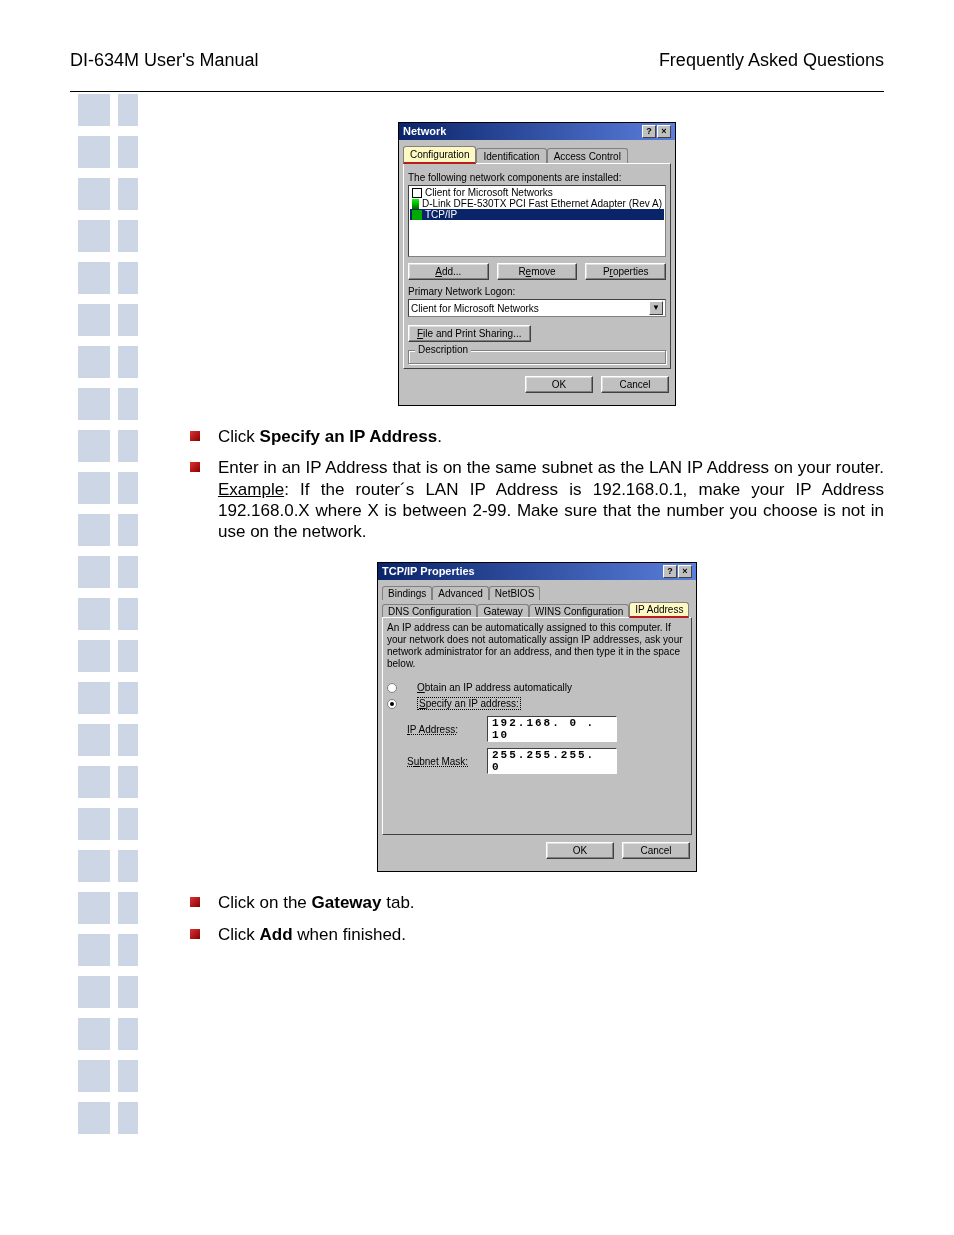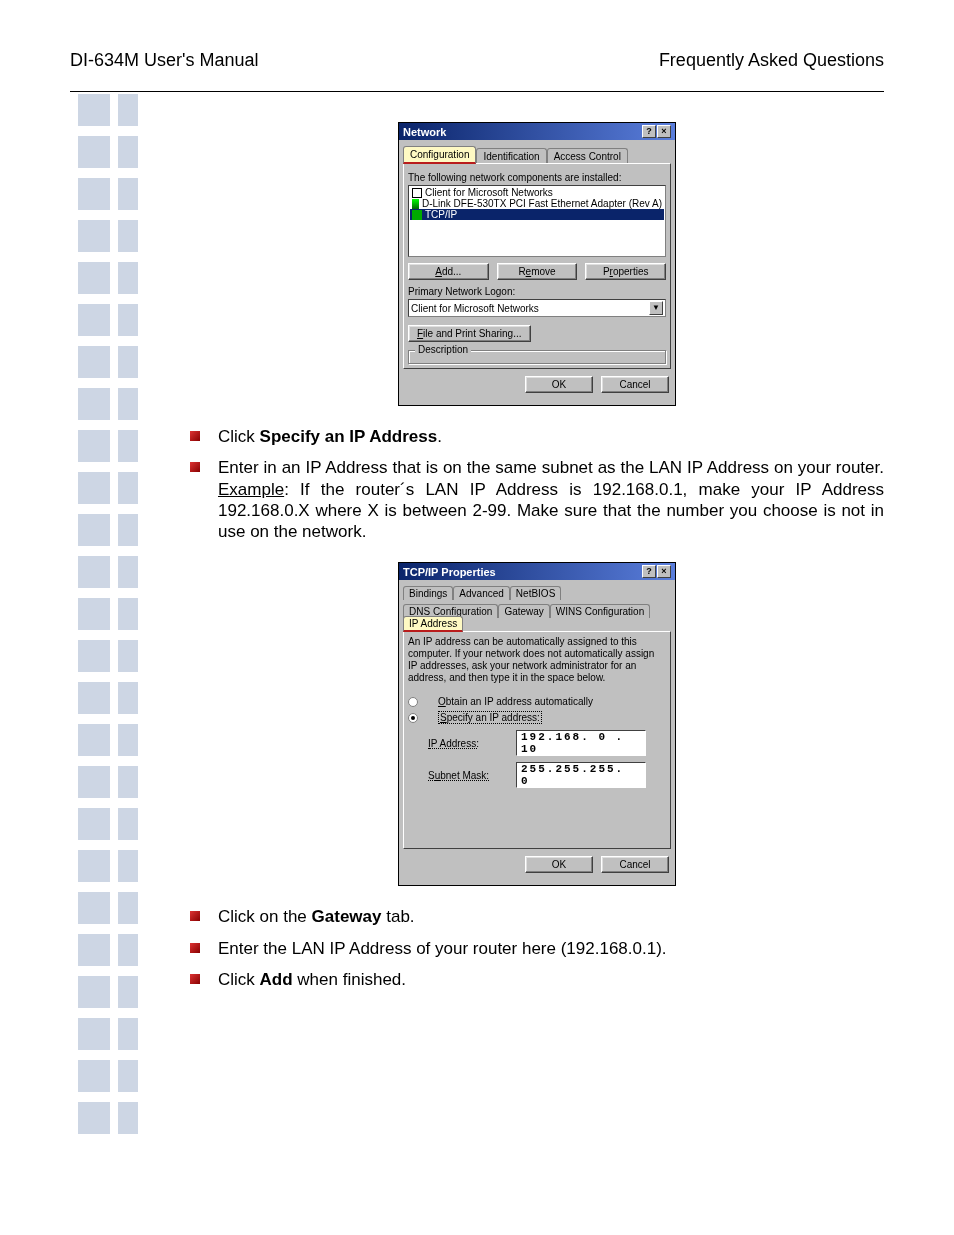--- a/index.html
+++ b/index.html
@@ -66,29 +66,28 @@
   .underline { text-decoration: underline; }
   .dialog {
     margin: 0 auto 10px auto;
     background: #c0c0c0;
     border: 1px solid #000;
     font-family: Tahoma, "MS Sans Serif", sans-serif;
     font-size: 10px;
     color: #000;
   }
   .dlg1 { width: 278px; }
-  .dlg2 { width: 278px; }
+  .dlg2 { width: 320px; }
   .titlebar {
     background: linear-gradient(to right, #0a246a, #5a7edc);
     color: #fff;
     font-weight: bold;
     padding: 2px 4px;
     display: flex;
     justify-content: space-between;
-    align-items: center;
     font-size: 11px;
   }
   .titlebar .btns { display:flex; gap:1px;}
   .titlebar .wbtn {
     width:14px;height:13px;background:#c0c0c0;border:1px solid #fff;border-right-color:#404040;border-bottom-color:#404040;
     font-size:9px; line-height:11px; text-align:center; color:#000; font-weight:bold;
   }
   .tabs {
     display: flex;
     margin: 6px 4px 0 4px;
@@ -171,21 +170,21 @@
     font-size:10px;
   }
   .groupbox .legend {
     position:absolute; top:-7px; left:6px; background:#c0c0c0; padding:0 3px;
   }
   .radio-row { display:flex; align-items:center; gap:20px; margin:4px 0; font-size:10px;}
   .radio {
     width:10px;height:10px;border-radius:50%;background:#fff;border:1px solid #808080; display:inline-flex;align-items:center;justify-content:center;
   }
   .radio .dot { width:4px;height:4px;border-radius:50%;background:#000;}
-  .ip-field-row { display:flex; align-items:center; gap:18px; margin:6px 0 6px 20px; font-size:10px;}
+  .ip-field-row { display:flex; align-items:center; gap:10px; margin:6px 0 6px 20px; font-size:10px;}
   .ip-field-row .lbl { width:70px; text-decoration:underline; text-decoration-style:dotted;}
   .ip-box {
     background:#fff;
     border:1px solid #404040;
     border-right-color:#fff;border-bottom-color:#fff;
     padding:0 4px;
     font-family:"Courier New",monospace;
     font-size:11px;
     letter-spacing:2px;
     width:130px;
@@ -423,21 +422,20 @@
       <div class="btnrow right">
         <div class="winbtn fixed">OK</div>
         <div class="winbtn fixed">Cancel</div>
       </div>
     </div>
 
     <ul class="bullets">
       <li>
         <span>Click on the </span><span class="bold">Gateway</span><span> tab.</span>
       </li>
-      <li>Enter the LAN IP Address of your router here (192.168.0.1).</li>
       <li>
         <span>Click </span><span class="bold">Add</span><span> when finished.</span>
       </li>
     </ul>
 
   </div>
 
 </div>
 
 </body></html>

